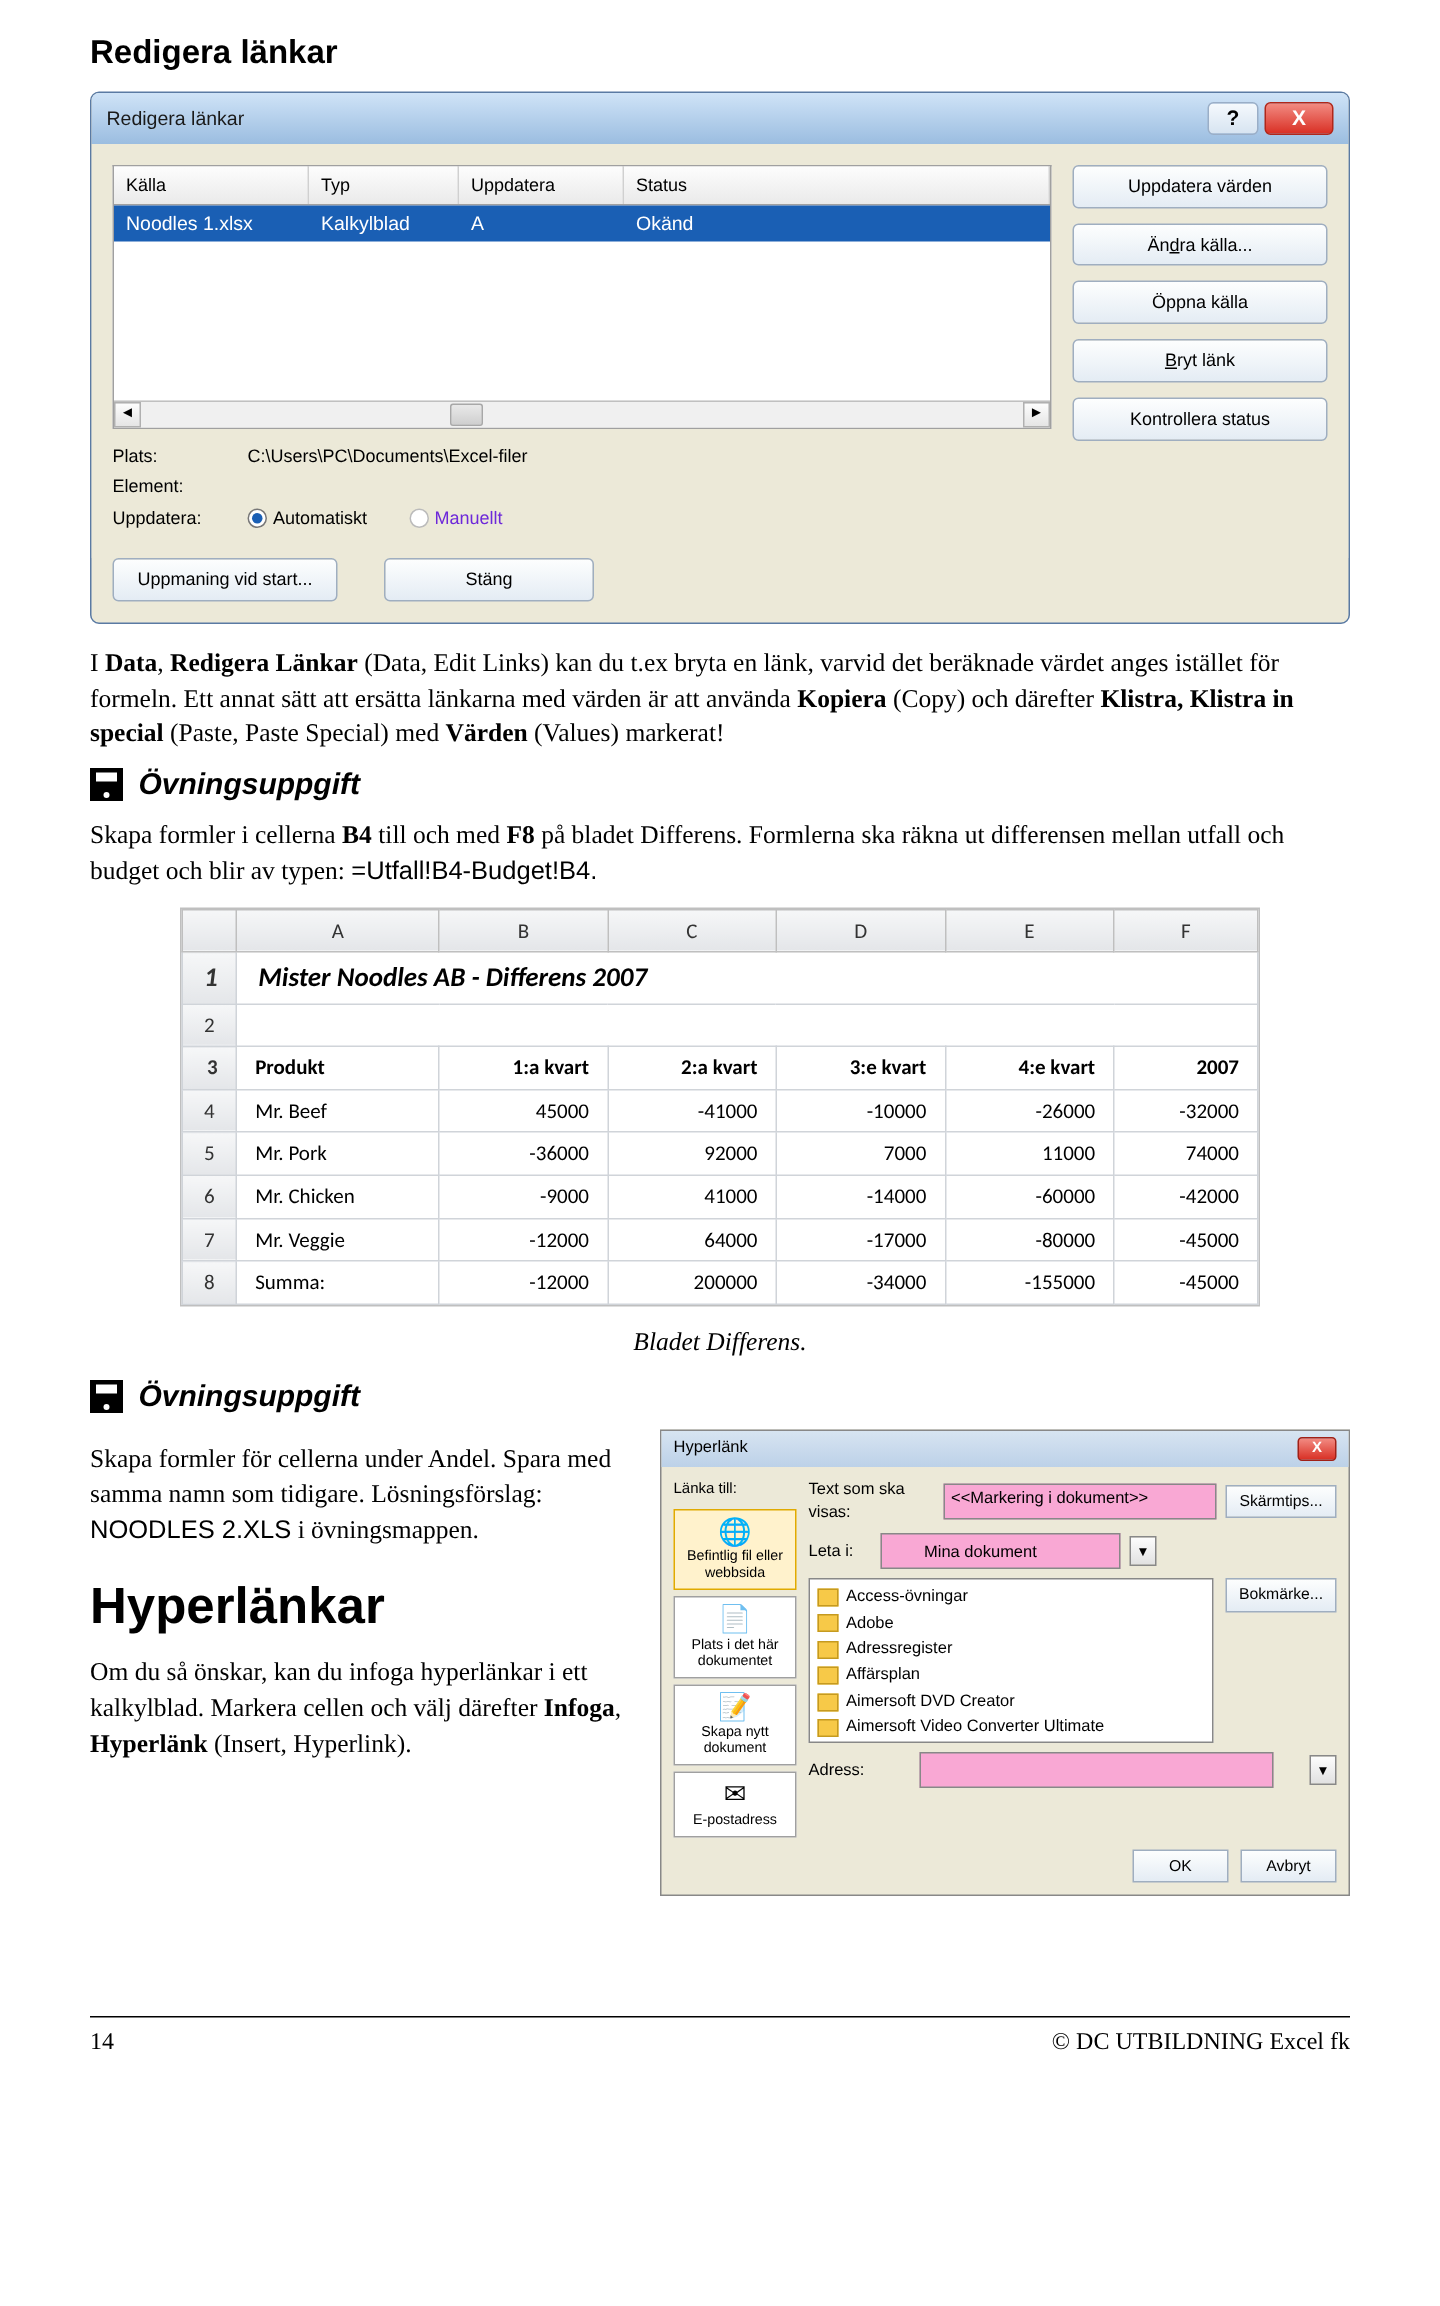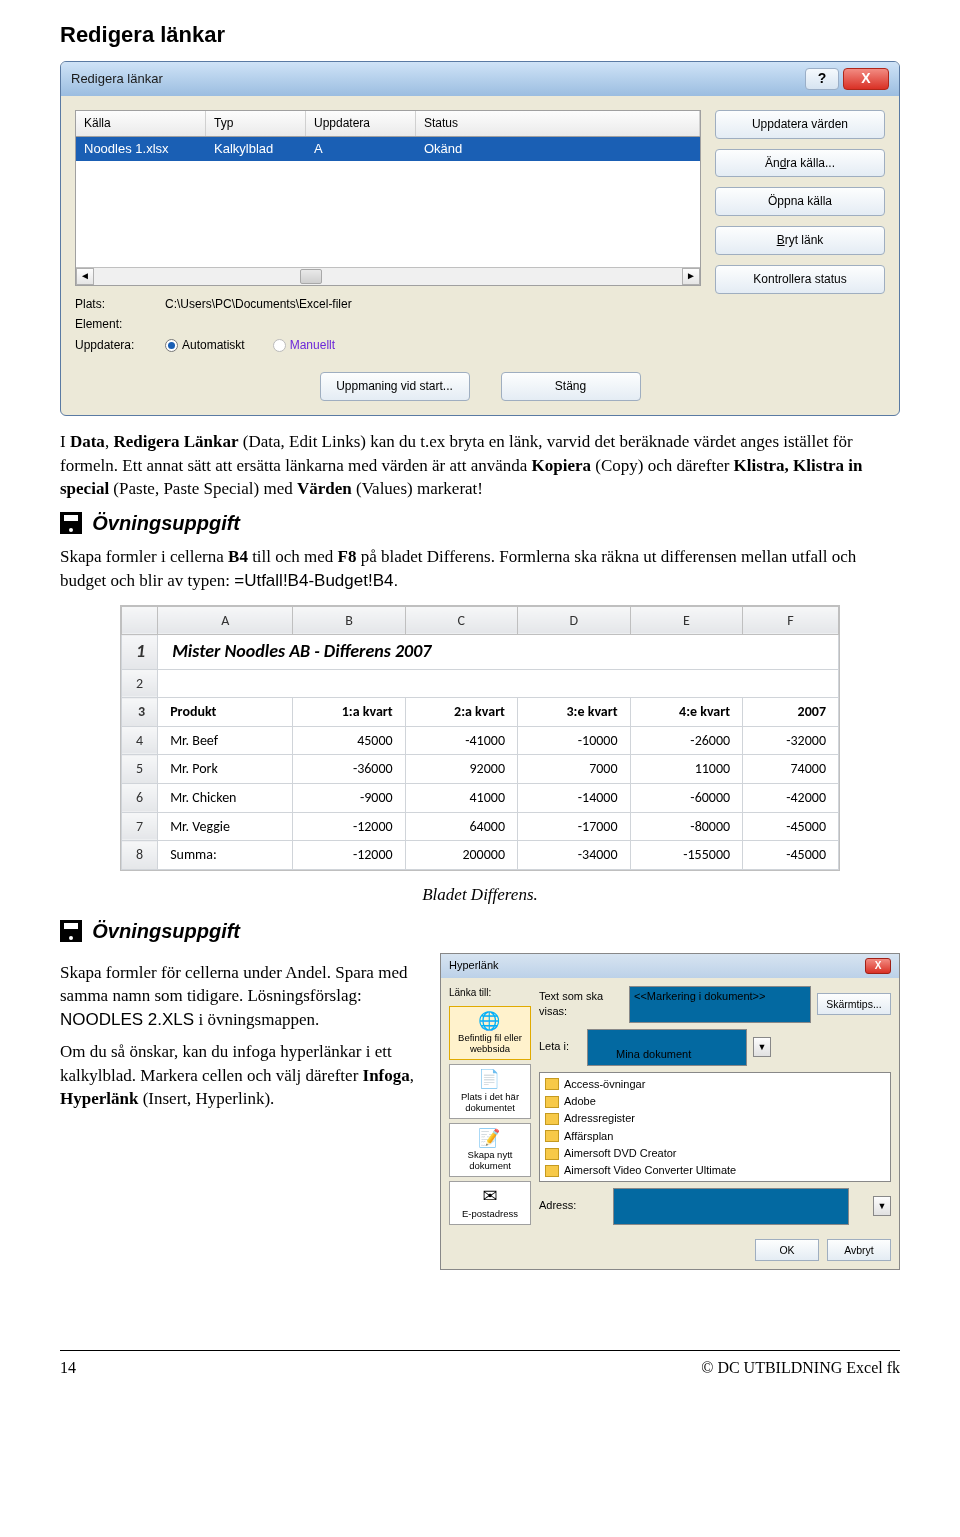--- a/index.html
+++ b/index.html
@@ -43,21 +43,21 @@
   .info-rows { margin-top:10px; font-size:12px; }
   .info-rows .row { display:flex; align-items:center; margin:4px 0; gap:10px;}
   .info-rows .lbl{ width:80px; }
   .radio{display:inline-flex;align-items:center;gap:4px;margin-right:18px;}
   .radio .dot{width:13px;height:13px;border-radius:50%;border:1px solid #777;background:#fff;display:flex;align-items:center;justify-content:center;}
   .radio.checked .dot::after{content:"";width:7px;height:7px;border-radius:50%;background:#1a5fb4;}
   .radio.disabled{color:#6d28d9;}
   .radio.disabled .dot{border-color:#bbb;}
   .win-btn { border:1px solid #9faec0; border-radius:4px; background:linear-gradient(#fdfefe,#e4ecf4); padding:5px 10px; font-size:12px; text-align:center; }
   .win-btn u{text-decoration:underline;}
-  .bottom-row { display:flex; justify-content:center; padding: 0 14px 14px 14px; gap: 31px; }
+  .bottom-row { display:flex; justify-content:flex-start; padding: 0 14px 14px 14px; gap: 31px; }
   .bottom-row .win-btn { min-width:150px; }
   .bottom-row .right .win-btn{ min-width:140px;}
 
   .b { font-weight: bold; }
   .mono { font-family: Arial, sans-serif; }
 
   
   .excel-shot { border:1px solid #bfbfbf; margin:12px auto; font-family: Calibri, Arial, sans-serif; font-size:14px; width: 720px; }
   .excel-shot table { border-collapse: collapse; width:100%; }
   .excel-shot th { background:linear-gradient(#f6f7f8,#e4e6e9); border:1px solid #bfbfbf; font-weight:normal; color:#333; padding:4px 8px; text-align:center; }
@@ -79,21 +79,21 @@
   .hl-titlebar span{flex:1;}
   .hl-close { width:26px;height:16px;background:linear-gradient(#f28b82,#d93025);border:1px solid #a02016;color:#fff;border-radius:3px;display:flex;align-items:center;justify-content:center;font-size:10px;font-weight:bold;}
   .hl-body { display:flex; padding:8px; gap:8px; }
   .hl-side { width:82px; display:flex; flex-direction:column; gap:4px; }
   .hl-side .sidebtn { border:1px solid #a0a0a0; background:#fff; padding:4px 2px; text-align:center; font-size:9.5px; line-height:1.15; }
   .hl-side .sidebtn.sel { background:#fff2cc; border-color:#e0aa00; }
   .hl-side .icon { font-size:18px; display:block; margin-bottom:2px;}
   .hl-main { flex:1; }
   .hl-row{ display:flex; align-items:center; gap:6px; margin-bottom:6px;}
   .hl-row label{ width:84px; }
-  .hl-input { flex:1; border:1px solid #888; background:#0369a1; padding:2px 4px; font-size:11px; height:37px;}
+  .hl-input { flex:1; border:1px solid #888; background:#f9a8d4; padding:2px 4px; font-size:11px; height:24px;}
   .hl-dd { width:18px;height:20px;border:1px solid #888;background:linear-gradient(#fdfdfd,#e1e1e1);display:flex;align-items:center;justify-content:center;font-size:9px;}
   .hl-content{ display:flex; gap:8px; }
   .hl-tabs { width:70px; display:flex; flex-direction:column; gap:4px;}
   .hl-tabs .tab{ border:1px solid #a0a0a0; background:#fff; padding:4px 2px; text-align:center; font-size:9.5px; line-height:1.15;}
   .hl-tabs .tab.sel{ background:#f3e5ab; border-color:#c9a200;}
   .hl-list { flex:1; border:1px solid #888; background:#fff; height:110px; padding:3px; overflow:hidden;}
   .hl-list .item{ display:flex; align-items:center; gap:5px; padding:1px 2px; }
   .hl-list .foldericon{ width:14px;height:12px;background:#f7c948;border:1px solid #c59a20;}
   .hl-buttons { width:74px; display:flex; flex-direction:column; gap:6px;}
   .hl-smbtn { border:1px solid #9faec0; background:linear-gradient(#fdfefe,#e4ecf4); padding:3px 4px; text-align:center; font-size:10.5px;}
@@ -270,20 +270,21 @@
 <p>
   <span class="disk-icon"></span>
   <span class="exercise-head">Övningsuppgift</span>
 </p>
 
 <div class="two-col">
   <div class="leftcol">
     <p>
       <span>Skapa formler för cellerna under Andel. Spara med samma namn som tidigare. Lösningsförslag: </span><span class="mono">NOODLES 2.XLS</span><span> i övningsmappen.</span>
     </p>
+    <h1 class="big">Hyperlänkar</h1>
     <p>
       <span>Om du så önskar, kan du infoga hyperlänkar i ett kalkylblad. Markera cellen och välj därefter </span><span class="b">Infoga</span><span>, </span><span class="b">Hyperlänk</span><span> (Insert, Hyperlink).</span>
     </p>
   </div>
   <div class="rightcol">
     <div class="hl-dialog">
       <div class="hl-titlebar">
         <span>Hyperlänk</span>
         <div class="hl-close">X</div>
       </div>
@@ -330,20 +331,23 @@
                 </div>
                 <div class="item">
                   <span class="foldericon"></span>
                   <span>Aimersoft DVD Creator</span>
                 </div>
                 <div class="item">
                   <span class="foldericon"></span>
                   <span>Aimersoft Video Converter Ultimate</span>
                 </div>
               </div>
+            <div class="hl-buttons">
+              <div class="hl-smbtn">Bokmärke...</div>
+            </div>
           </div>
           <div class="hl-row" style="margin-top:6px;gap:24px;">
             <label style="width:50px;">Adress:</label>
             <div class="hl-input"></div>
             <div class="hl-dd">▼</div>
           </div>
         </div>
       </div>
       <div class="hl-footer">
         <div class="hl-smbtn">OK</div>

